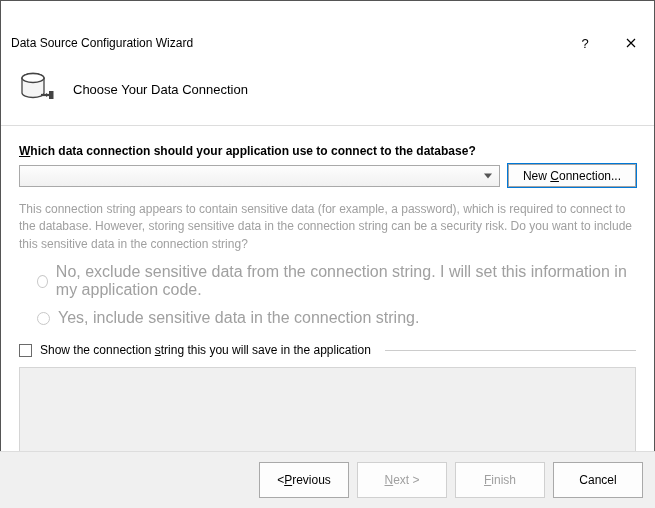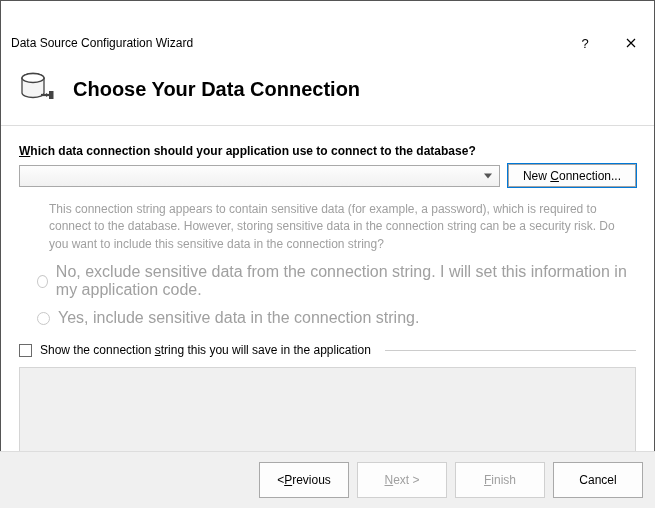--- a/index.html
+++ b/index.html
@@ -36,22 +36,22 @@
   .header {
     display: flex;
     align-items: center;
     padding: 12px 18px 18px 18px;
     gap: 18px;
   }
   .header .icon-wrap {
     width: 36px; height: 36px;
   }
   .header h1 {
-    font-size: 20px;
-    font-weight: 700;
+    font-size: 13px;
+    font-weight: 400;
     color: #000;
   }
   .sep {
     border-top: 1px solid #ddd;
     margin: 0 0 18px 0;
   }
   .content {
     padding: 0 18px;
   }
   .question {
@@ -104,21 +104,20 @@
   .btn[disabled] {
     color: #a0a0a0;
     border-color: #d0d0d0;
     cursor: default;
   }
   .info {
     color: #a0a0a0;
     font-size: 12px;
     line-height: 1.45;
     margin-bottom: 10px;
-    margin-left: 30px;
   }
   .radios { margin: 0 0 16px 18px; }
   .radio {
     display: flex;
     align-items: center;
     gap: 8px;
     color: #a0a0a0;
     font-size: 16px;
     margin-bottom: 10px;
   }

